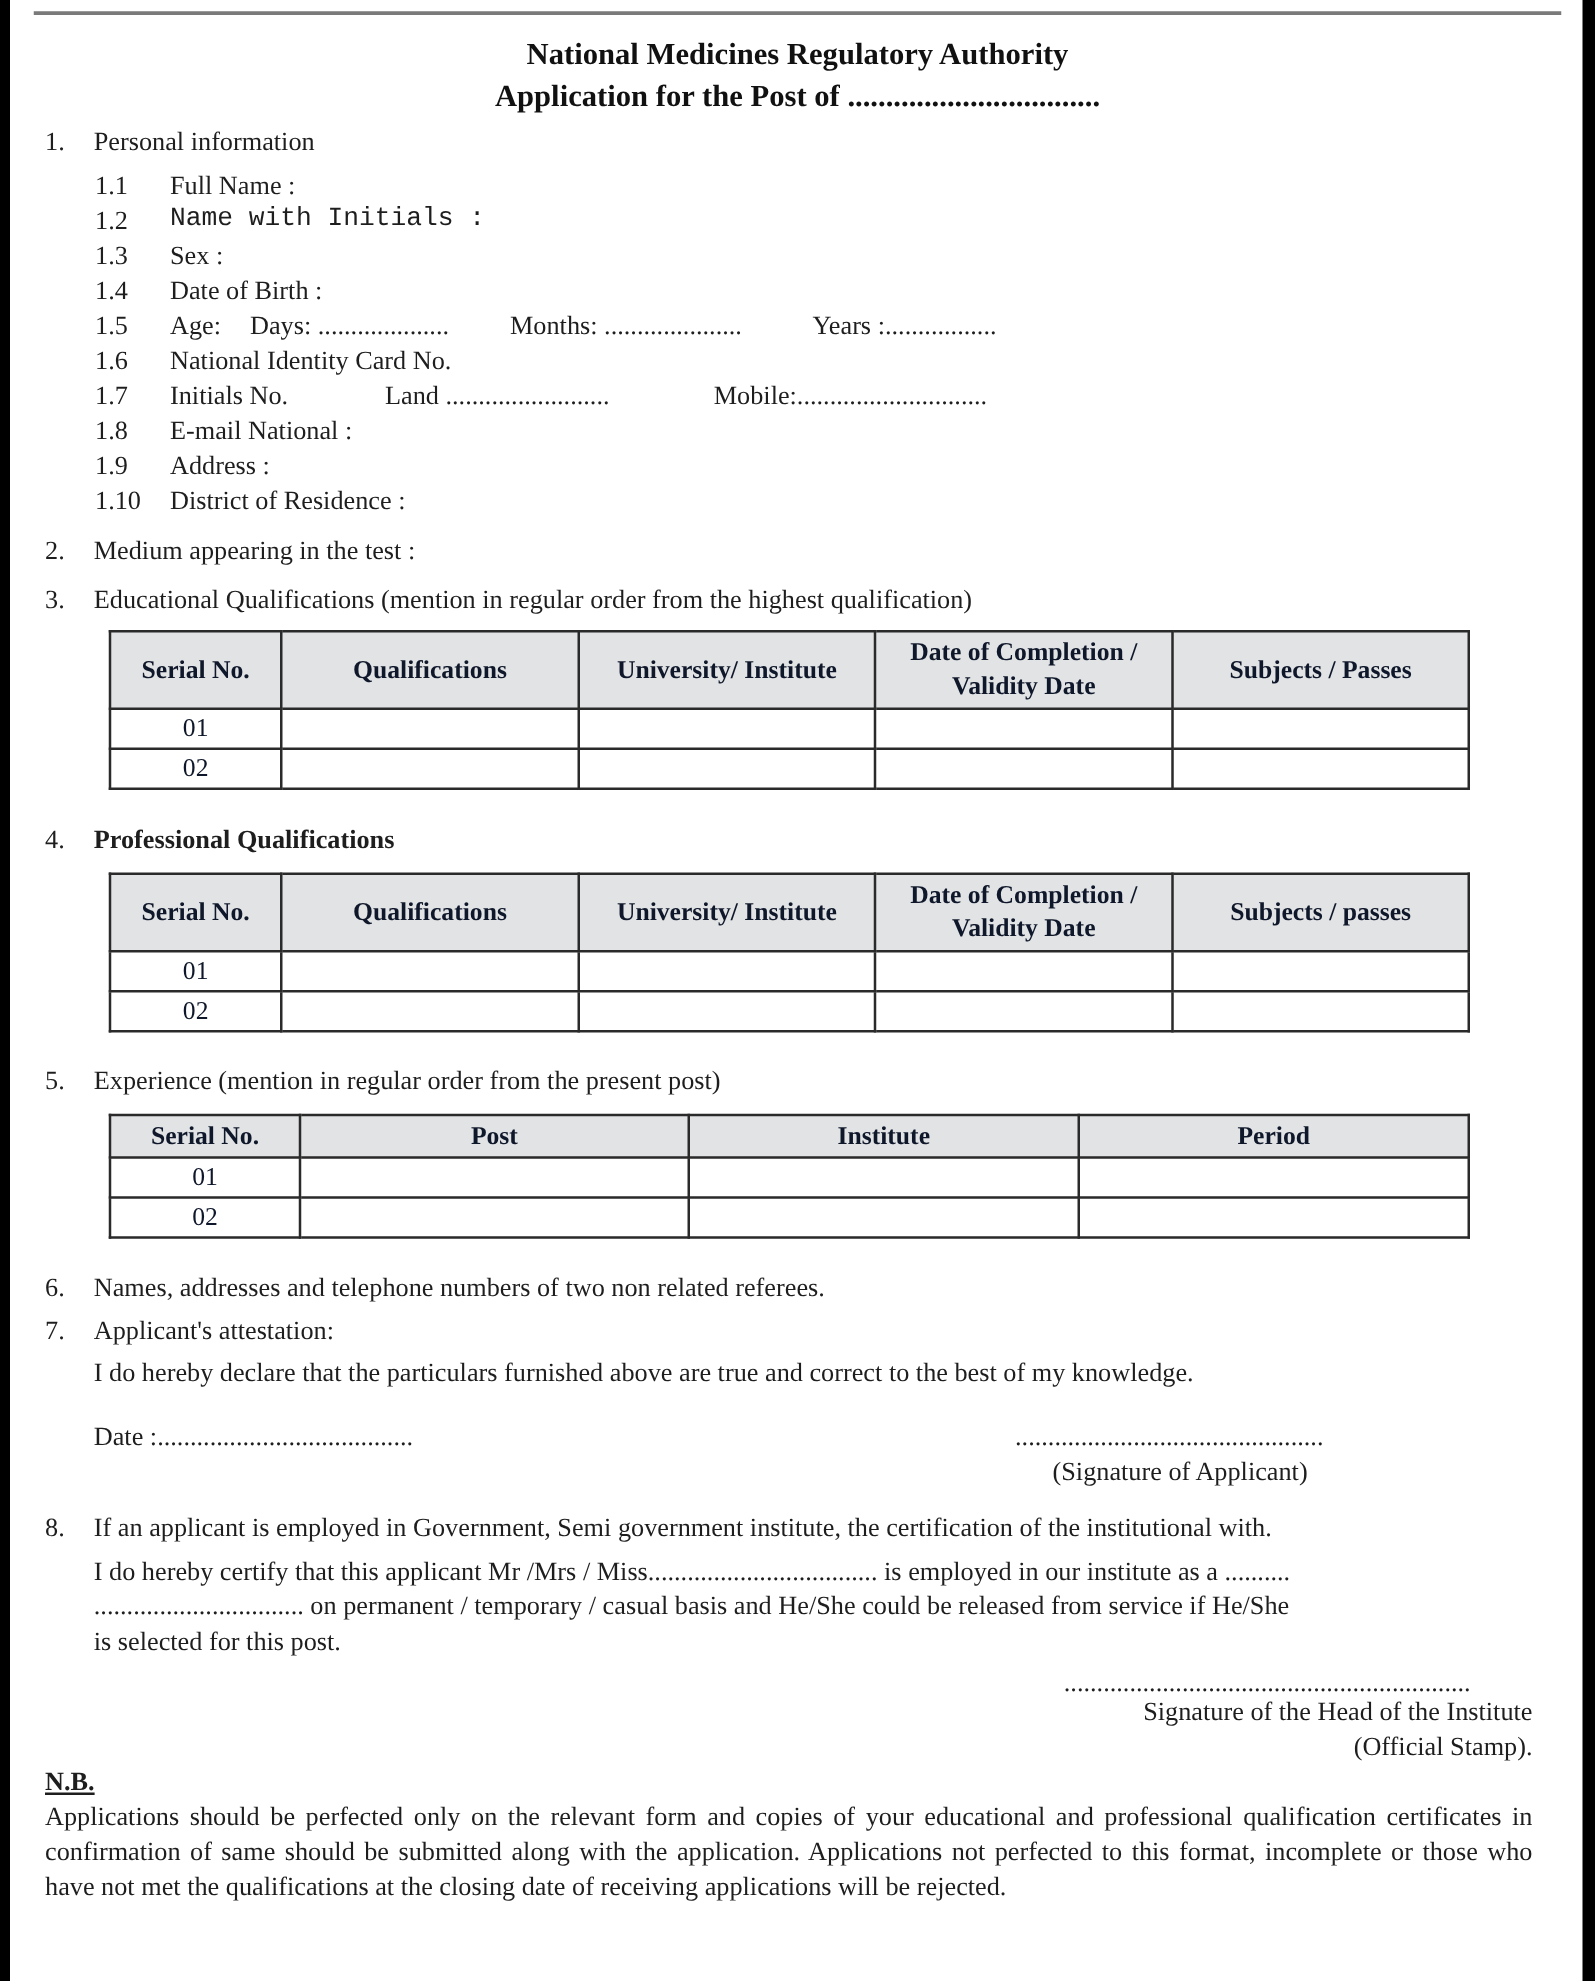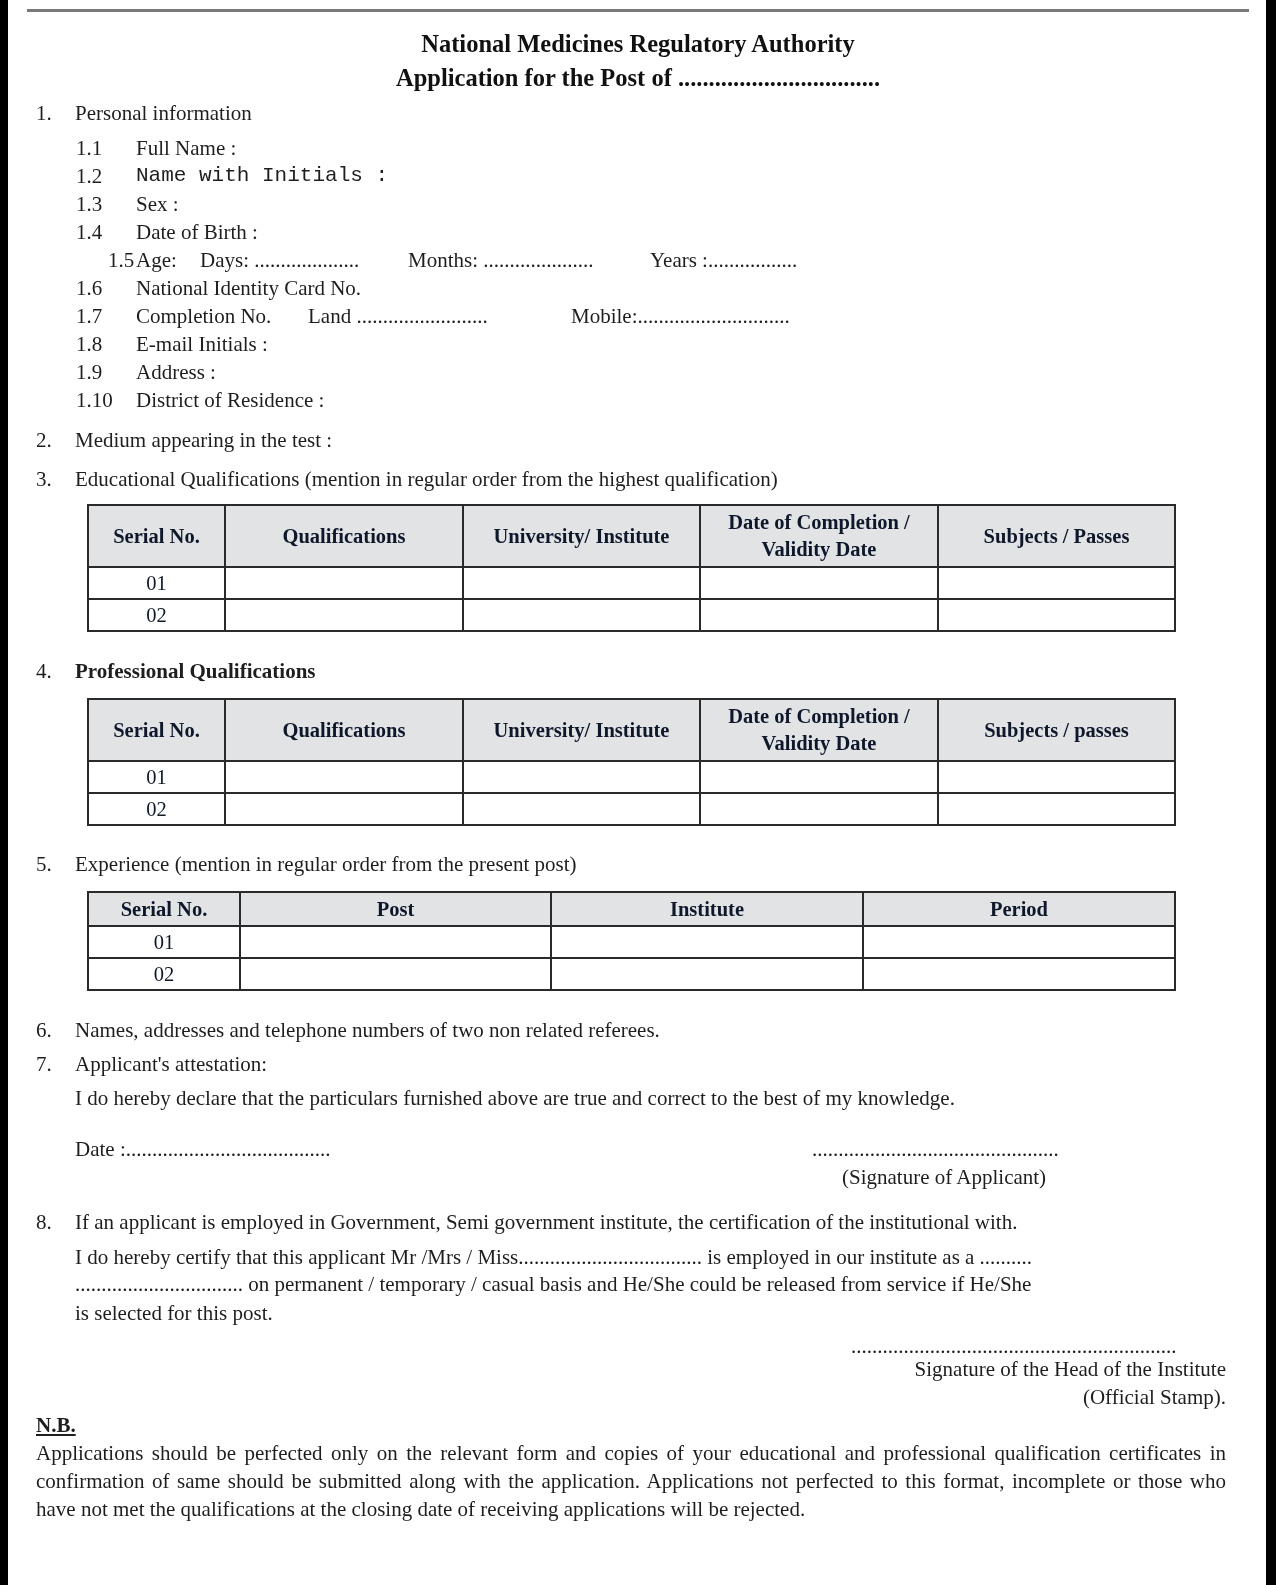--- a/index.html
+++ b/index.html
@@ -54,39 +54,39 @@
   </div>
   <div>
     <span class="t" style="left:76px;top:191px;">1.3</span>
     <span class="t" style="left:136px;top:191px;">Sex :</span>
   </div>
   <div>
     <span class="t" style="left:76px;top:219px;">1.4</span>
     <span class="t" style="left:136px;top:219px;">Date of Birth :</span>
   </div>
   <div>
-    <span class="t" style="left:76px;top:247px;margin-left:32px;">1.5</span>
+    <span class="t" style="left:76px;top:247px;">1.5</span>
     <span class="t" style="left:136px;top:247px;">Age:</span>
     <span class="t" style="left:200px;top:247px;">Days: ....................</span>
     <span class="t" style="left:408px;top:247px;">Months: .....................</span>
     <span class="t" style="left:650px;top:247px;">Years :.................</span>
   </div>
   <div>
     <span class="t" style="left:76px;top:275px;">1.6</span>
     <span class="t" style="left:136px;top:275px;">National Identity Card No.</span>
   </div>
   <div>
     <span class="t" style="left:76px;top:303px;">1.7</span>
-    <span class="t" style="left:136px;top:303px;">Completion No.</span>
+    <span class="t" style="left:136px;top:303px;">Initials No.</span>
     <span class="t" style="left:308px;top:303px;">Land .........................</span>
     <span class="t" style="left:571px;top:303px;">Mobile:.............................</span>
   </div>
   <div>
     <span class="t" style="left:76px;top:331px;">1.8</span>
-    <span class="t" style="left:136px;top:331px;">E-mail Initials :</span>
+    <span class="t" style="left:136px;top:331px;">E-mail National :</span>
   </div>
   <div>
     <span class="t" style="left:76px;top:359px;">1.9</span>
     <span class="t" style="left:136px;top:359px;">Address :</span>
   </div>
   <div>
     <span class="t" style="left:76px;top:387px;">1.10</span>
     <span class="t" style="left:136px;top:387px;">District of Residence :</span>
   </div>
 </div>

